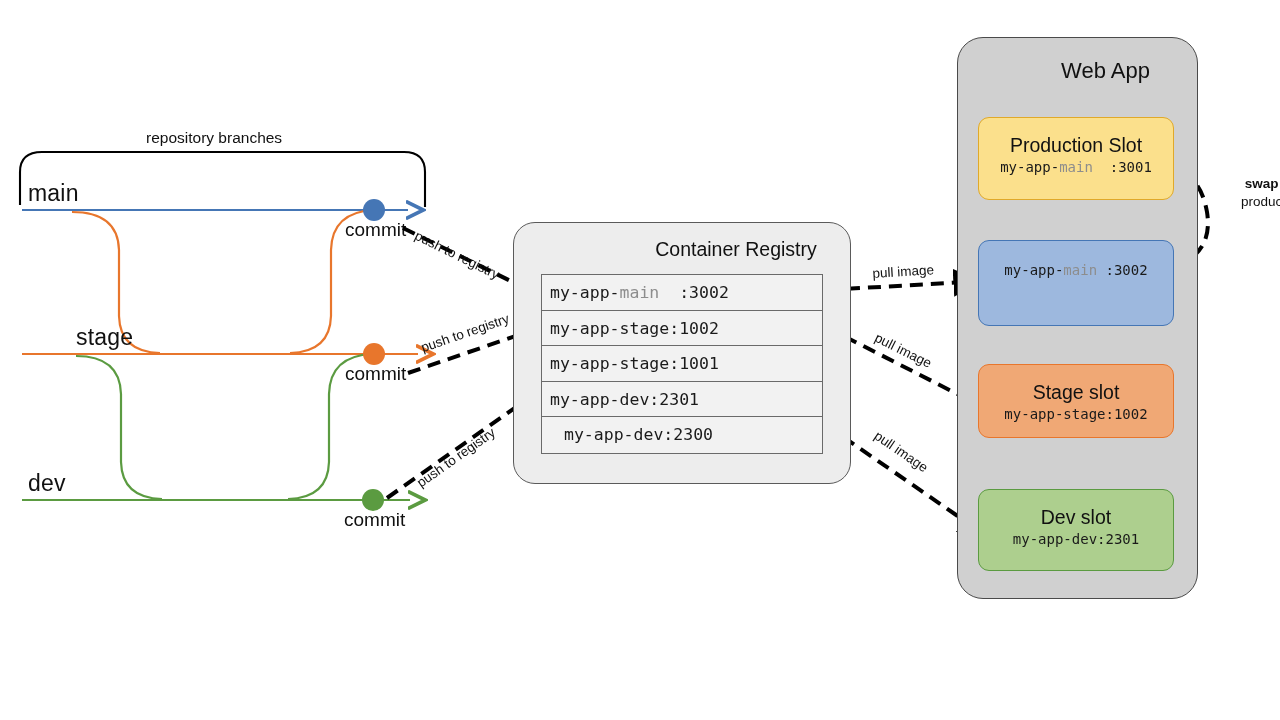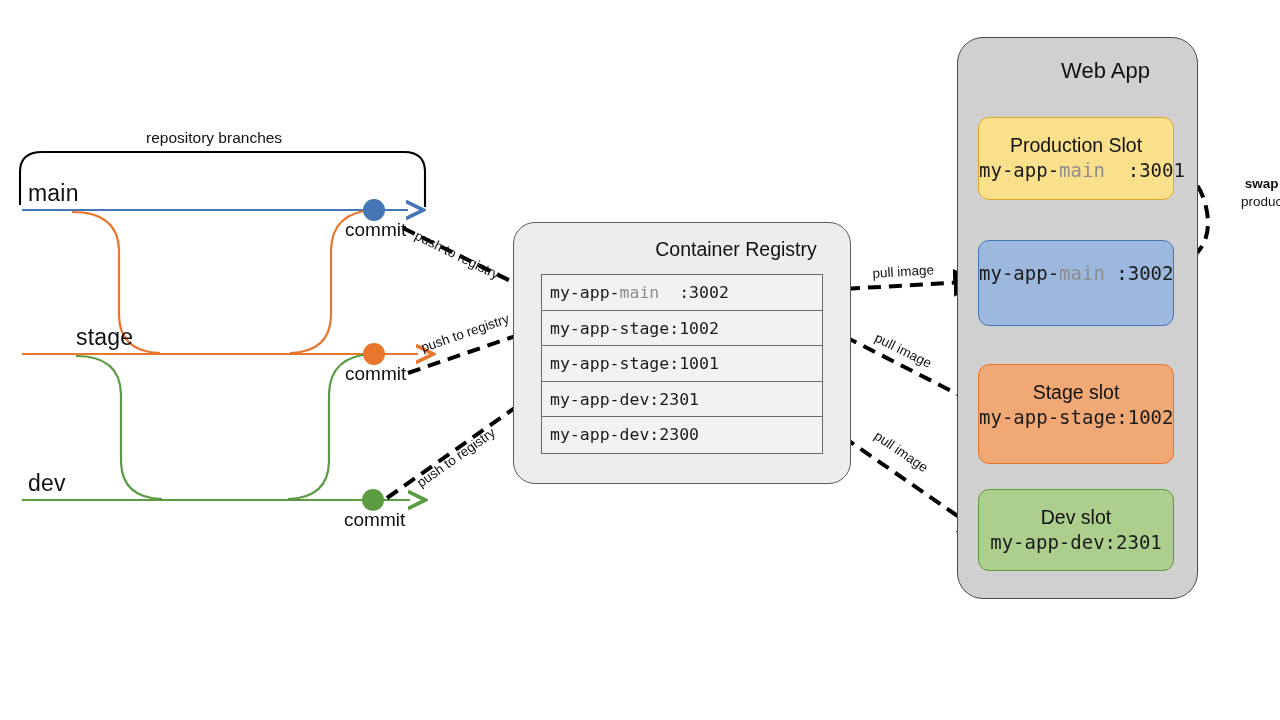--- a/index.html
+++ b/index.html
@@ -17,32 +17,32 @@
   
   .registry-box{position:absolute;left:513px;top:222px;width:338px;height:262px;
       background:#ededed;border:1.6px solid #5a5a5a;border-radius:22px;box-sizing:border-box;}
   .registry-title{position:absolute;left:513px;top:238px;width:402px;text-align:center;
       font-size:19.5px;color:#111;padding-left:22px;}
   .registry-table{position:absolute;left:541px;top:274px;width:282px;
       border:1.4px solid #6a6a6a;box-sizing:border-box;background:#f2f2f2;}
   .registry-row{height:35.6px;line-height:35.6px;padding-left:8px;box-sizing:border-box;
       border-bottom:1.4px solid #6a6a6a;font-family:"DejaVu Sans Mono","Liberation Mono",monospace;
       font-size:16.5px;color:#1a1a1a;letter-spacing:0px;white-space:pre;background:#f2f2f2;}
-  .registry-row:last-child{border-bottom:none;}
+  .registry-row:last-child{border-bottom:none;margin-left:14px;}
   .dim{color:#8d8d8d;}
 
   
   .webapp-box{position:absolute;left:957px;top:37px;width:241px;height:562px;
       background:#d0d0d0;border:1.6px solid #4a4a4a;border-radius:26px;box-sizing:border-box;}
   .webapp-title{position:absolute;left:957px;top:58px;width:241px;text-align:center;
       font-size:22px;color:#111;margin-left:28px;}
   .slot{position:absolute;left:978px;width:196px;border-radius:11px;box-sizing:border-box;
       text-align:center;}
   .slot-title{font-size:19.5px;color:#111;line-height:1.05;}
-  .slot-sub{font-family:"DejaVu Sans Mono","Liberation Mono",monospace;font-size:19px;
+  .slot-sub{font-family:"DejaVu Sans Mono","Liberation Mono",monospace;font-size:14px;
       color:#1a1a1a;white-space:pre;margin-top:4px;}
 
   
   .edge-label{position:absolute;font-size:13.5px;color:#111;white-space:nowrap;
       transform-origin:0 0;}
   .swap-label{position:absolute;font-size:13.5px;color:#111;line-height:1.35;
       text-align:right;width:104px;}
 </style>
 </head>
 <body>
@@ -139,21 +139,21 @@
 
   <div class="slot" style="top:117px;height:83px;background:#fbe08c;border:1.6px solid #e0a92a;padding-top:17px;">
     <div class="slot-title">Production Slot</div>
     <div class="slot-sub"><span>my-app-</span><span class="dim">main</span><span>  :3001</span></div>
   </div>
 
   <div class="slot" style="top:240px;height:86px;background:#9db8de;border:1.6px solid #4576b5;padding-top:17px;">
     <div class="slot-sub"><span>my-app-</span><span class="dim">main</span><span> :3002</span></div>
   </div>
 
-  <div class="slot" style="top:364px;height:100px;background:#f0a875;border:1.6px solid #e8762c;padding-top:17px;">
+  <div class="slot" style="top:364px;height:74px;background:#f0a875;border:1.6px solid #e8762c;padding-top:17px;">
     <div class="slot-title">Stage slot</div>
     <div class="slot-sub">my-app-stage:1002</div>
   </div>
 
   <div class="slot" style="top:489px;height:82px;background:#adcf8e;border:1.6px solid #5b9b41;padding-top:17px;">
     <div class="slot-title">Dev slot</div>
     <div class="slot-sub">my-app-dev:2301</div>
   </div>
 
 </div>

